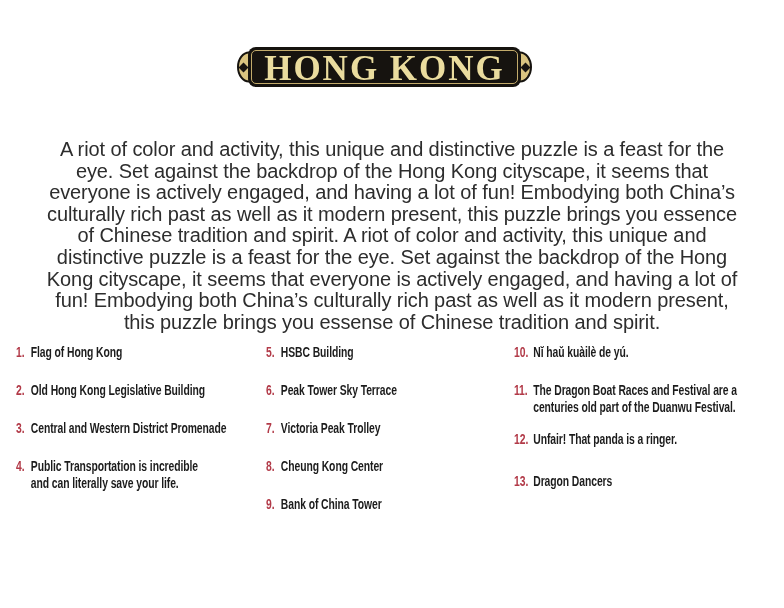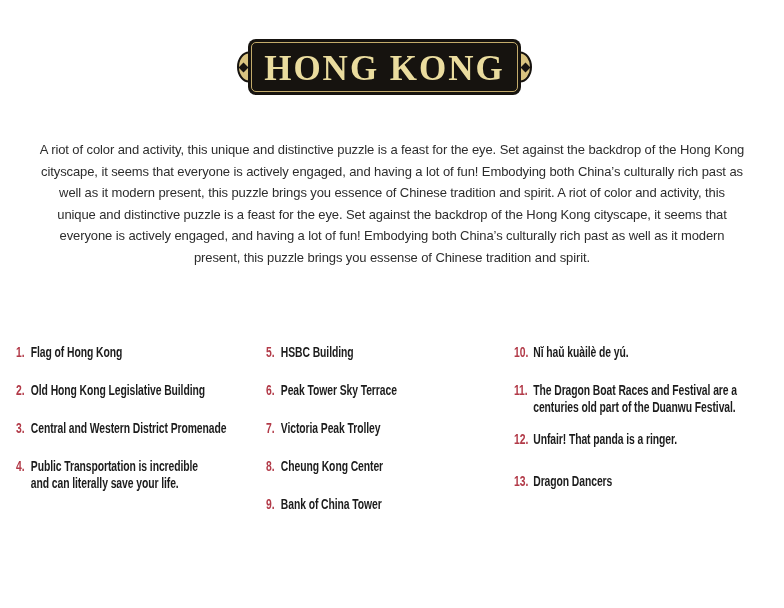--- a/index.html
+++ b/index.html
@@ -9,23 +9,23 @@
     background: #ffffff;
     position: relative;
     overflow: hidden;
     font-family: "Liberation Sans", sans-serif;
   }
 
   
   .plaque {
     position: absolute;
     left: 248px;
-    top: 39px;
+    top: 47px;
     width: 273px;
-    height: 56px;
+    height: 40px;
   }
   .ornament {
     position: absolute;
     top: 50%;
     transform: translateY(-50%);
     width: 20px;
     height: 27px;
     background: var(--ornament-gold, #d9c380);
     border: 2px solid #15120e;
     border-radius: 50%;
@@ -74,21 +74,21 @@
   }
 
   
   .description {
     position: absolute;
     left: 39px;
     top: 139px;
     width: 706px;
     margin: 0;
     text-align: center;
-    font-size: 13px;
+    font-size: 20px;
     line-height: 21.6px;
     letter-spacing: -0.1px;
     color: var(--text-dark, #2d2d2d);
   }
 
   
   .lists {
     position: absolute;
     left: 0;
     top: 344px;

